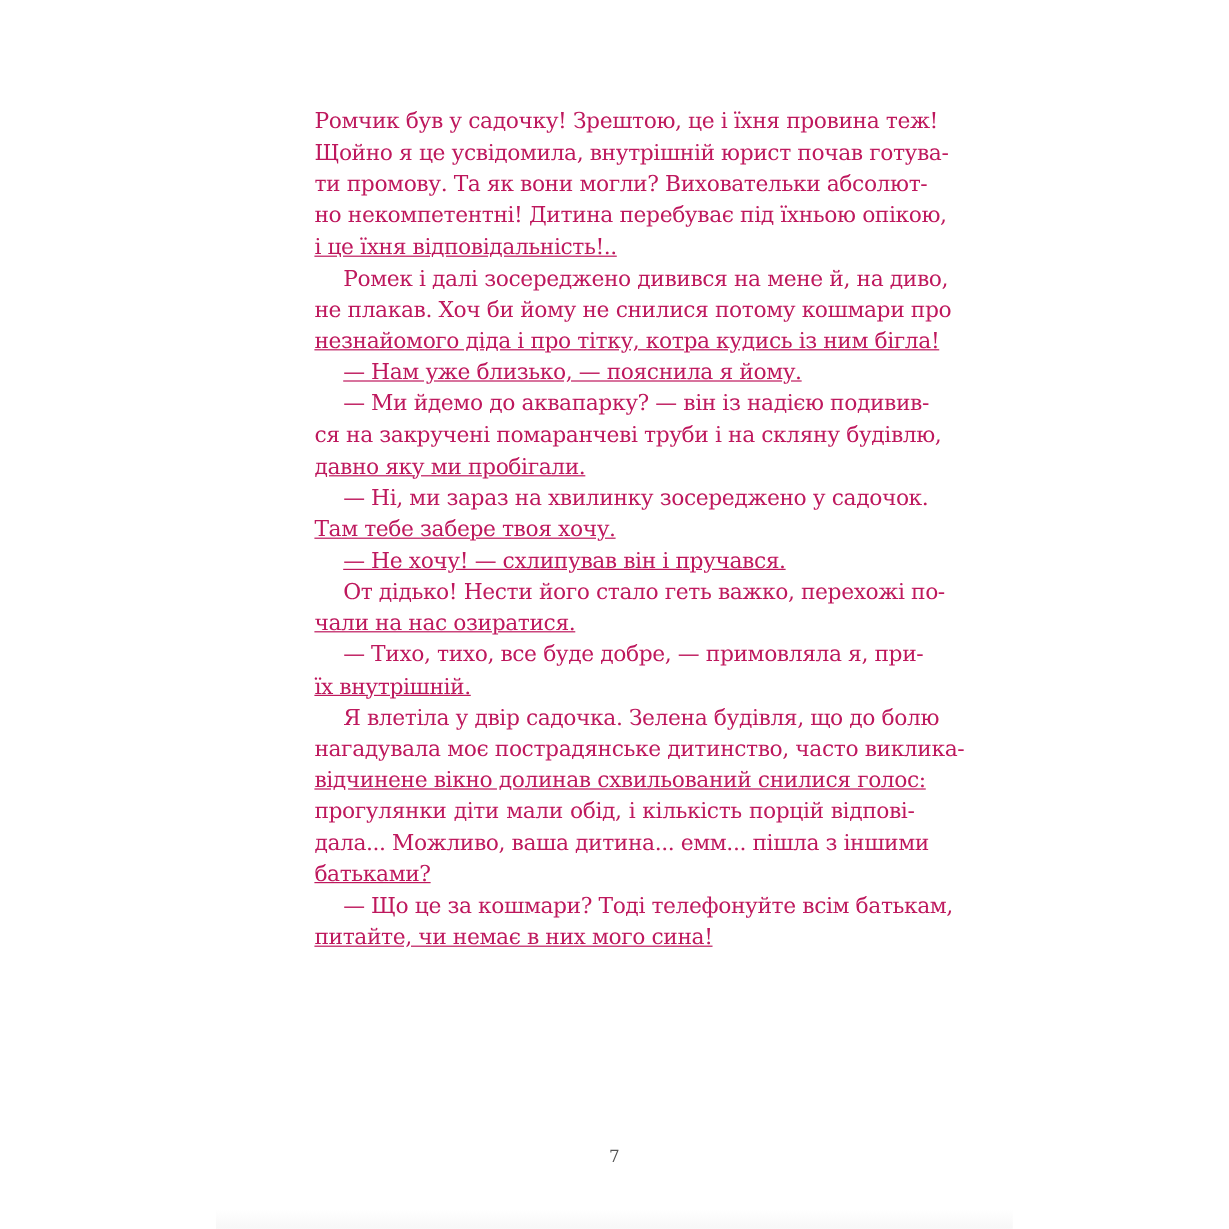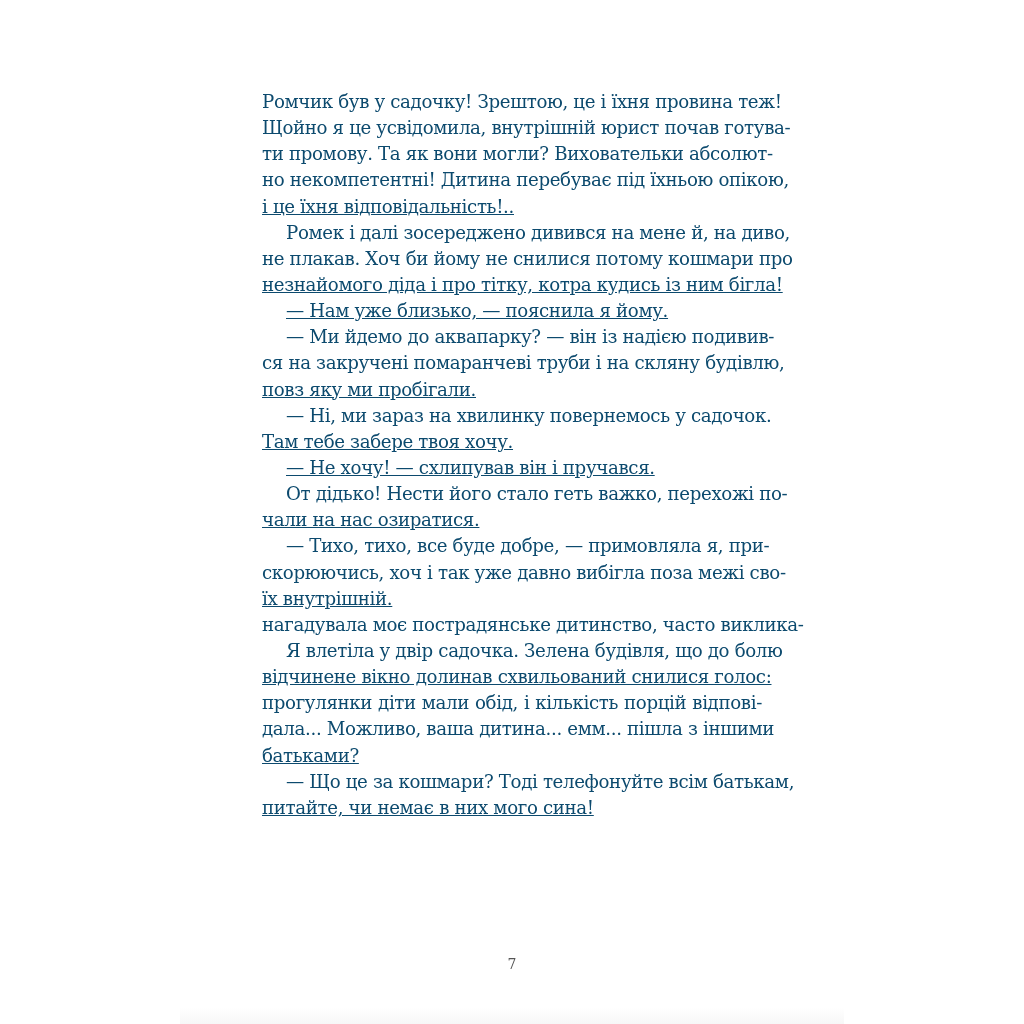--- a/index.html
+++ b/index.html
@@ -22,21 +22,21 @@
       background: #ffffff;
     }
     .text-block {
       position: absolute;
       left: 262px;
       top: 89px;
       width: 500px;
       font-family: "DejaVu Serif", serif;
       font-size: 18.2px;
       line-height: 26.15px;
-      color: #0c4a6e;
+      color: #be185d;
       letter-spacing: -0.35px;
     }
     .line {
       display: block;
       white-space: nowrap;
       text-align: justify;
       text-align-last: justify;
       height: 26.15px;
     }
     .line.last {
@@ -81,41 +81,40 @@
         <span class="line indent">Ромек і далі зосереджено дивився на мене й, на диво,</span>
         <span class="line">не плакав. Хоч би йому не снилися потому кошмари про</span>
         <span class="line last">незнайомого діда і про тітку, котра кудись із ним бігла!</span>
       </div>
       <div>
         <span class="line indent last">— Нам уже близько, — пояснила я йому.</span>
       </div>
       <div>
         <span class="line indent">— Ми йдемо до аквапарку? — він із надією подивив-</span>
         <span class="line">ся на закручені помаранчеві труби і на скляну будівлю,</span>
-        <span class="line last">повз яку ми пробігали.</span>
+        <span class="line last">давно яку ми пробігали.</span>
       </div>
       <div>
-        <span class="line indent">— Ні, ми зараз на хвилинку повернемось у садочок.</span>
+        <span class="line indent">— Ні, ми зараз на хвилинку зосереджено у садочок.</span>
         <span class="line last">Там тебе забере твоя хочу.</span>
       </div>
       <div>
         <span class="line indent last">— Не хочу! — схлипував він і пручався.</span>
       </div>
       <div>
         <span class="line indent">От дідько! Нести його стало геть важко, перехожі по-</span>
         <span class="line last">чали на нас озиратися.</span>
       </div>
       <div>
         <span class="line indent">— Тихо, тихо, все буде добре, — примовляла я, при-</span>
-        <span class="line">скорюючись, хоч і так уже давно вибігла поза межі сво-</span>
         <span class="line last">їх внутрішній.</span>
       </div>
       <div>
+        <span class="line indent">Я влетіла у двір садочка. Зелена будівля, що до болю</span>
         <span class="line">нагадувала моє пострадянське дитинство, часто виклика-</span>
-        <span class="line indent">Я влетіла у двір садочка. Зелена будівля, що до болю</span>
         <span class="line last">відчинене вікно долинав схвильований снилися голос:</span>
       </div>
       <div>
         <span class="line">прогулянки діти мали обід, і кількість порцій відпові-</span>
         <span class="line">дала... Можливо, ваша дитина... емм... пішла з іншими</span>
         <span class="line last">батьками?</span>
       </div>
       <div>
         <span class="line indent">— Що це за кошмари? Тоді телефонуйте всім батькам,</span>
         <span class="line last">питайте, чи немає в них мого сина!</span>

